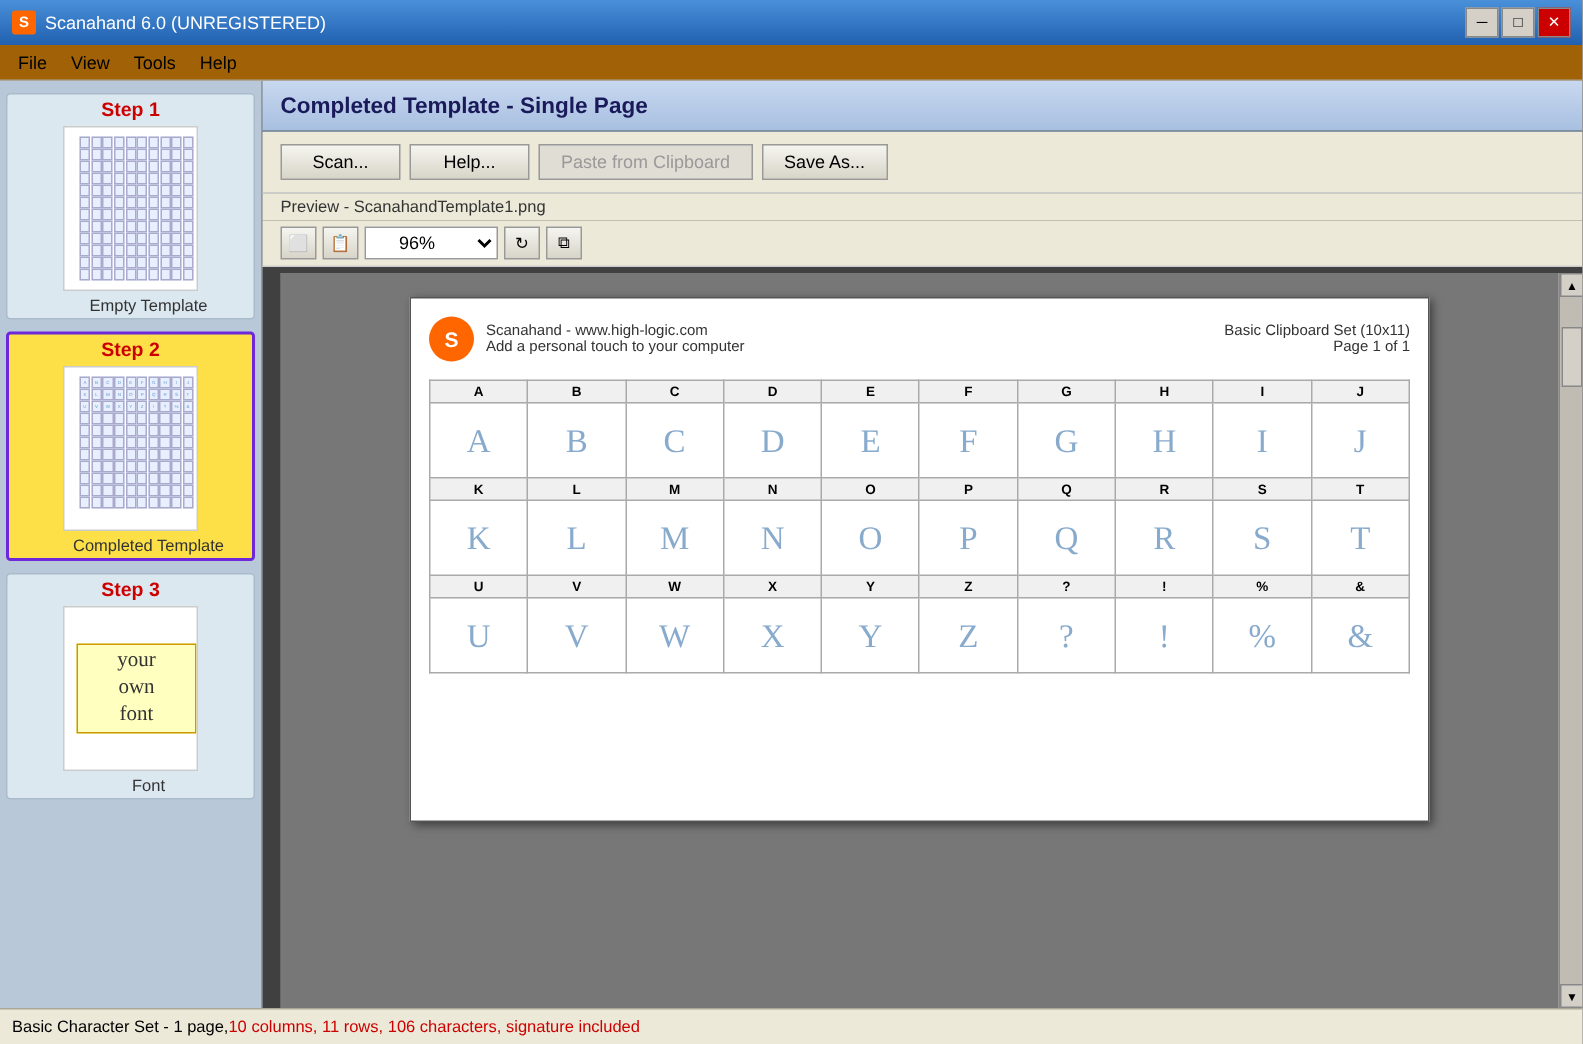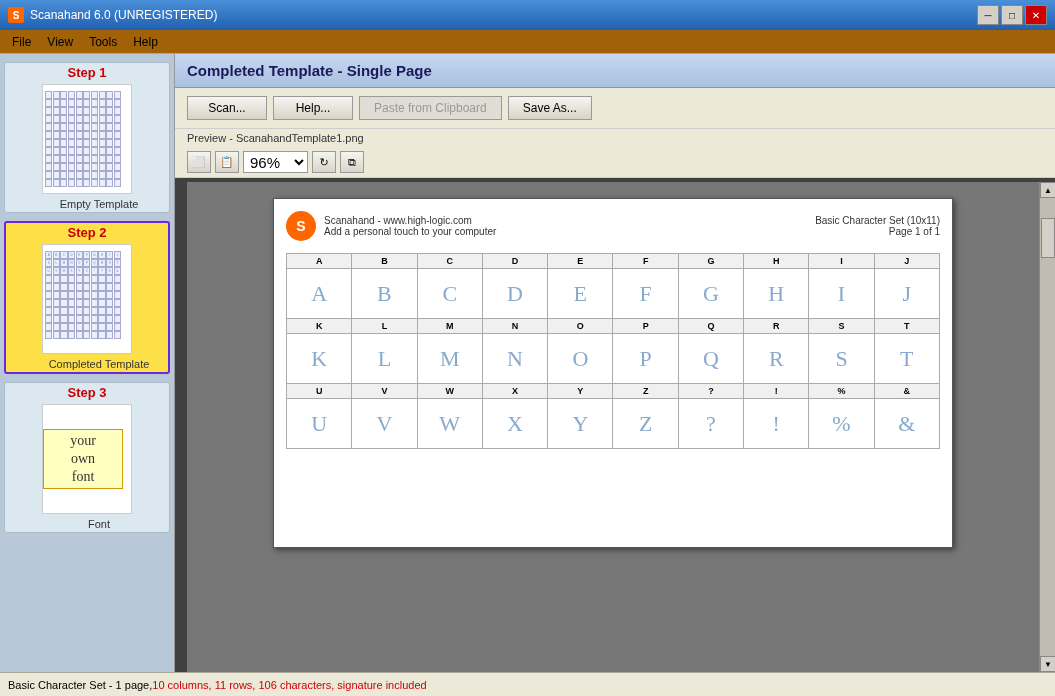--- a/index.html
+++ b/index.html
@@ -61,21 +61,21 @@
     }
     .step-title { font-weight: bold; color: #cc0000; font-size: 13px; margin-bottom: 4px; }
     .step-preview {
       width: 90px;
       height: 110px;
       background: white;
       border: 1px solid #ccc;
       margin-bottom: 4px;
       display: flex;
       align-items: center;
-      justify-content: flex-start;
+      justify-content: flex-end;
       overflow: hidden;
     }
     .step-label { font-size: 11px; color: #333; text-align: center; margin-left: 24px; }
 
     
     .template-grid {
       width: 80px;
       height: 100px;
       display: grid;
       grid-template-columns: repeat(10, 1fr);
@@ -174,22 +174,22 @@
       display: flex;
       align-items: center;
       justify-content: center;
       cursor: pointer;
       font-size: 11px;
     }
     .zoom-select {
       height: 22px;
       border: 1px solid #999;
       background: white;
-      font-size: 15px;
-      padding: 0 2px;
+      font-size: 12px;
+      padding: 0 18px;
     }
 
     
     .preview-canvas {
       flex: 1;
       background: #888;
       margin: 4px 0 0 12px;
       position: relative;
       overflow: hidden;
       margin-right: 0;
@@ -595,21 +595,21 @@
 
           <div class="doc-header">
             <div class="doc-header-left">
               <div class="doc-logo">S</div>
               <div class="doc-header-text">
                 <div>Scanahand - www.high-logic.com</div>
                 <div>Add a personal touch to your computer</div>
               </div>
             </div>
             <div class="doc-header-right">
-              <div>Basic Character Set (10x11)</div>
+              <div>Basic Clipboard Set (10x11)</div>
               <div>Page 1 of 1</div>
             </div>
           </div>
 
           <table class="char-grid">
             <tbody id="char-grid-body">
                 <tr>
                   <th>A</th>
                   <th>B</th>
                   <th>C</th>

